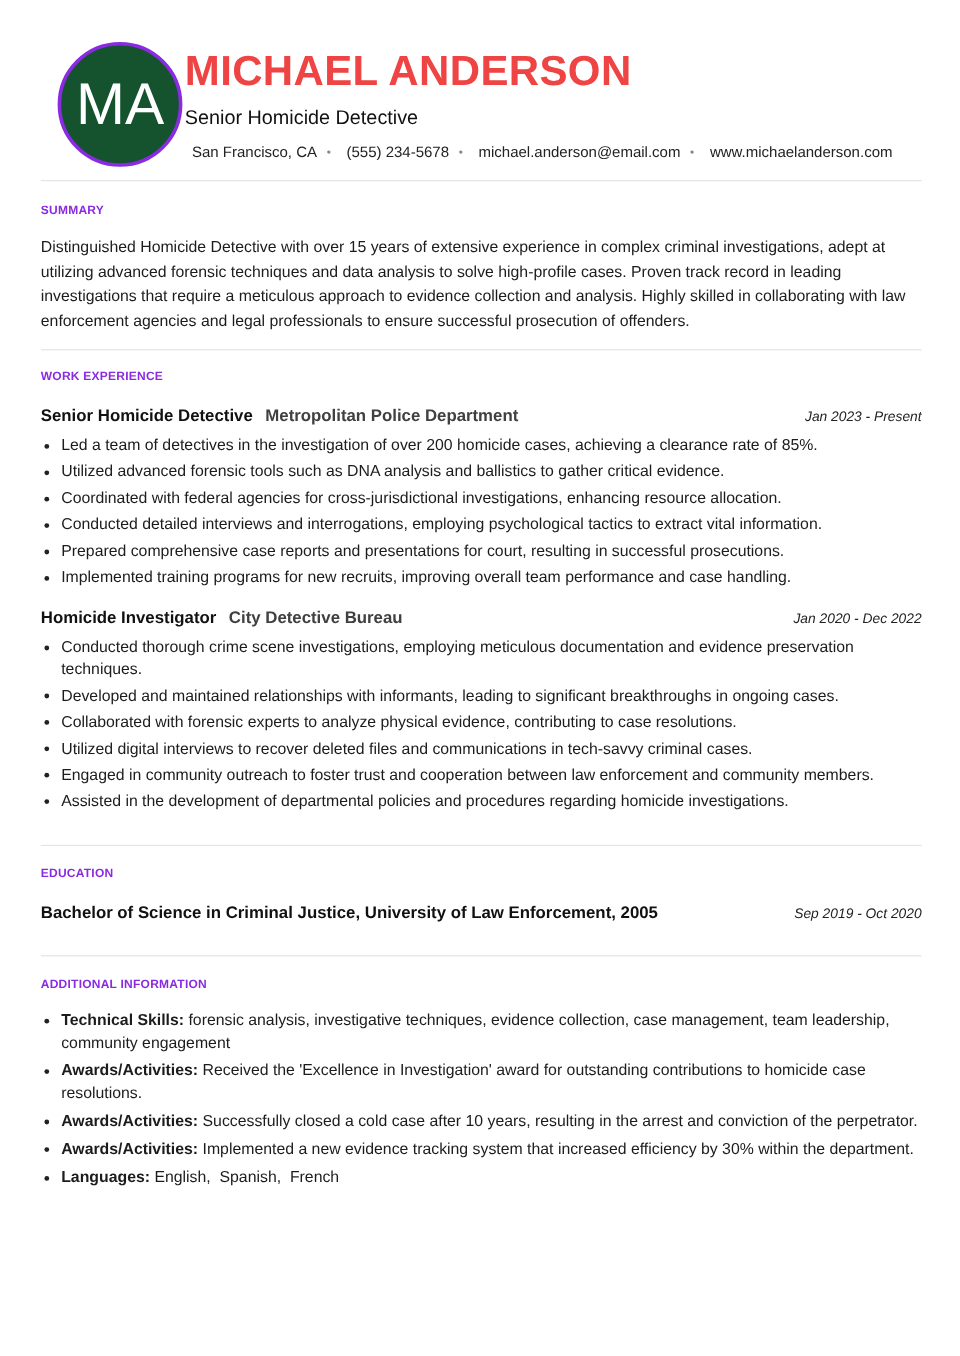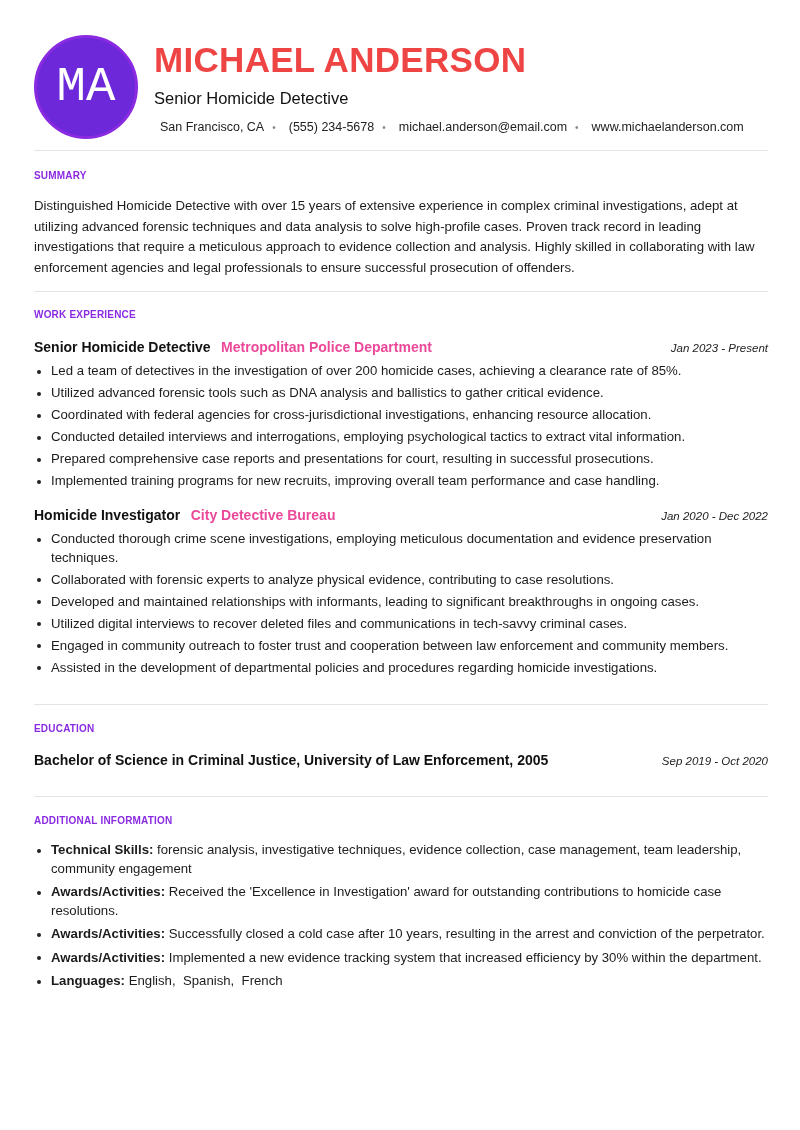--- a/index.html
+++ b/index.html
@@ -7,24 +7,24 @@
     body {
       font-family: "Liberation Sans", "DejaVu Sans", sans-serif;
       color: #1c1c1c;
       position: relative;
       overflow: hidden;
     }
     .page { position: absolute; left: 34px; top: 0; width: 734px; }
 
     
     .avatar {
-      position: absolute; left: 0; top: 35px;
+      position: absolute; left: 14px; top: 35px;
       width: 104px; height: 104px; border-radius: 50%;
-      background: #6d28d9; border: 3px solid #8a2be2;
-      display: flex; align-items: center; justify-content: center; font-family: Liberation Mono, monospace;
+      background: #14532d; border: 3px solid #8a2be2;
+      display: flex; align-items: center; justify-content: center;
     }
     .avatar-initials { color: #ffffff; font-size: 49px; letter-spacing: 0px; font-weight: 400; }
     .name {
       position: absolute; left: 120px; top: 40px;
       font-size: 35px; font-weight: 700; color: #ef4444; letter-spacing: 0.3px;
     }
     .title {
       position: absolute; left: 120px; top: 89px;
       font-size: 16.5px; color: #111;
     }
@@ -43,21 +43,21 @@
     .para {
       position: absolute; left: 0; width: 734px;
       font-size: 13.2px; line-height: 20.5px; color: #1c1c1c;
     }
 
     .job-head {
       position: absolute; left: 0; width: 734px;
       display: flex; justify-content: space-between; align-items: baseline;
     }
     .job-title { font-size: 14px; font-weight: 700; color: #111; }
-    .job-company { font-size: 14px; font-weight: 700; color: #ec4899; margin-left: 6px; }
+    .job-company { font-size: 14px; font-weight: 700; color: #404040; margin-left: 6px; }
     .date { font-size: 11.5px; font-style: italic; color: #222; }
 
     ul.bullets { position: absolute; left: 0; width: 734px; list-style: none; }
     ul.bullets li {
       position: relative; padding-left: 17px;
       font-size: 13.2px; line-height: 18.5px; color: #1c1c1c;
       margin-bottom: 3.6px;
     }
     ul.bullets li::before {
       content: ""; position: absolute; left: 3px; top: 7.5px;
@@ -113,22 +113,22 @@
 
   <div class="job-head" style="top:506px;">
     <div>
       <span class="job-title">Homicide Investigator</span>
       <span class="job-company">City Detective Bureau</span>
     </div>
     <span class="date">Jan 2020 - Dec 2022</span>
   </div>
   <ul class="bullets" style="top:530px;">
     <li>Conducted thorough crime scene investigations, employing meticulous documentation and evidence preservation techniques.</li>
+    <li>Developed and maintained relationships with informants, leading to significant breakthroughs in ongoing cases.</li>
     <li>Collaborated with forensic experts to analyze physical evidence, contributing to case resolutions.</li>
-    <li>Developed and maintained relationships with informants, leading to significant breakthroughs in ongoing cases.</li>
     <li>Utilized digital interviews to recover deleted files and communications in tech-savvy criminal cases.</li>
     <li>Engaged in community outreach to foster trust and cooperation between law enforcement and community members.</li>
     <li>Assisted in the development of departmental policies and procedures regarding homicide investigations.</li>
   </ul>
 
   <div class="divider" style="top:704px;"></div>
 
   <div class="section-title" style="top:723px;">EDUCATION</div>
   <div class="job-head" style="top:752px;">
     <span class="job-title">Bachelor of Science in Criminal Justice, University of Law Enforcement, 2005</span>

